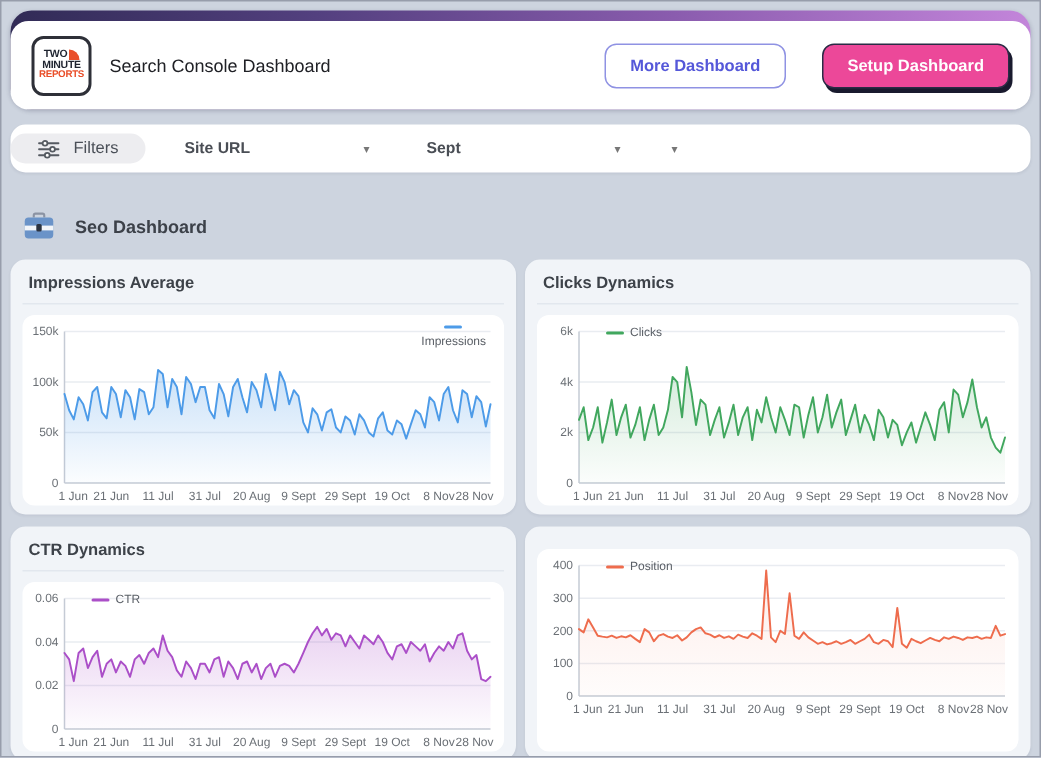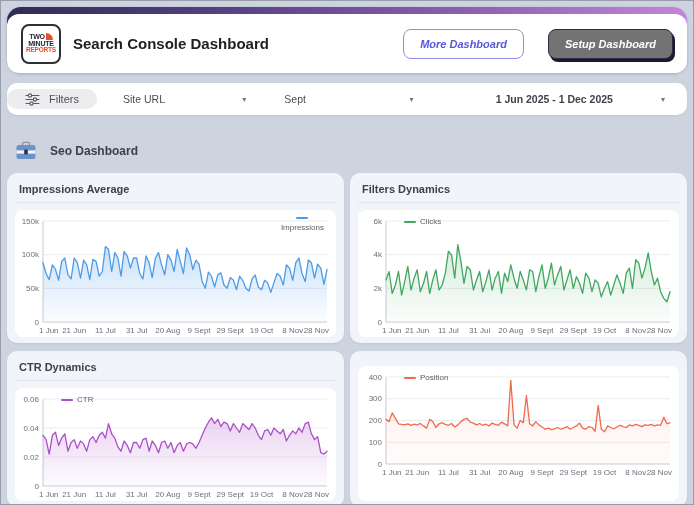--- a/index.html
+++ b/index.html
@@ -20,38 +20,38 @@
   }
   .logo{
     width:40px;height:40px;border:2px solid #2e3038;border-radius:8px;background:#fff;
     display:flex;flex-direction:column;justify-content:center;align-items:center;line-height:1;
     flex:0 0 auto;
   }
   .logo .l1{display:flex;align-items:flex-start;gap:1px;}
   .logo .t{font-size:7px;font-weight:900;color:#1f2430;letter-spacing:-.2px;}
   .logo .pie{width:7px;height:7px;background:#e94f2a;border-radius:0 8px 0 0;display:inline-block;}
   .logo .t3{font-size:6.5px;font-weight:900;color:#e94f2a;letter-spacing:-.2px;}
-  .page-title{font-size:15px;font-weight:700;color:#202126;flex:1 1 auto;}
-  .btn{font-family:inherit;font-size:11px;font-weight:700;border-radius:8px;padding:8px 16px;cursor:pointer;font-style:italic;}
+  .page-title{font-size:12px;font-weight:400;color:#202126;flex:1 1 auto;}
+  .btn{font-family:inherit;font-size:11px;font-weight:700;border-radius:8px;padding:8px 16px;cursor:pointer;}
   .btn-more{background:#fff;border:1px solid #8f92e3;color:#5558d9;margin-right:12px;}
   .btn-setup{background:#5a5ecf;border:1px solid #2a2b45;color:#fff;box-shadow:2px 3px 0 0 #191a2e;}
   
   .filter-bar{
     background:#fff;border-radius:10px;height:32px;display:flex;align-items:center;
     margin-bottom:8px;box-shadow:0 1px 2px rgba(40,40,70,.08);
   }
   .filters-chip{
     height:20px;background:#ededf0;border-radius:10px;display:flex;align-items:center;gap:9px;
     padding:0 18px;font-size:11px;color:#4a4f57;cursor:pointer;flex:0 0 auto;
   }
   .fgroup{display:flex;align-items:center;justify-content:space-between;height:100%;cursor:pointer;}
   .fg1{flex:1.05;padding:0 12px 0 26px;}
   .fg2{flex:1.1;padding:0 12px 0 26px;}
   .fg3{flex:1.85;padding:0 22px;}
-  .flabel{font-size:10.5px;color:#4a4e55;font-weight:400;}
+  .flabel{font-size:10.5px;color:#4a4e55;font-weight:700;}
   .fg3 .flabel{flex:1;text-align:center;font-weight:600;color:#3f434a;}
   .caret{font-size:8px;color:#777;}
   
   .seo-row{display:flex;align-items:center;gap:13px;height:28px;margin:22px 0 8px 8px;}
   .seo-title{font-size:12px;font-weight:700;color:#3c4149;}
   
   .grid{display:grid;grid-template-columns:1fr 1fr;grid-template-rows:170px 156px;gap:8px 6px;}
   .panel{
     background:#f1f4f8;border-radius:10px;padding:8px 8px 6px;display:flex;flex-direction:column;
     box-shadow:0 1px 2px rgba(40,40,70,.07);
@@ -75,21 +75,21 @@
       <div class="logo">
         <span class="l1">
           <span class="t">TWO</span>
           <span class="pie"></span>
         </span>
         <span class="t">MINUTE</span>
         <span class="t3">REPORTS</span>
       </div>
       <div class="page-title">Search Console Dashboard</div>
       <button class="btn btn-more">More Dashboard</button>
-      <button class="btn btn-setup" style="background: #737373;">Setup Dashboard</button>
+      <button class="btn btn-setup" style="background: #ec4899;">Setup Dashboard</button>
     </div>
   </div>
 
   <div class="filter-bar">
     <div class="filters-chip">
       <svg width="15" height="13" viewBox="0 0 15 13">
         <g stroke="#555a61" stroke-width="1.2" stroke-linecap="round">
           <line x1="1" y1="2.5" x2="14" y2="2.5"></line>
             <circle cx="5" cy="2.5" r="1.6" fill="#fff"></circle>
           <line x1="1" y1="6.5" x2="14" y2="6.5"></line>
@@ -102,21 +102,20 @@
     </div>
     <div class="fgroup fg1">
       <span class="flabel">Site URL</span>
       <span class="caret">▾</span>
     </div>
     <div class="fgroup fg2">
       <span class="flabel">Sept</span>
       <span class="caret">▾</span>
     </div>
     <div class="fgroup fg3">
-      <span class="flabel">1 Jun 2025 - 1 Dec 2025</span>
       <span class="caret">▾</span>
     </div>
   </div>
 
   <div class="seo-row">
     <svg width="22" height="20" viewBox="0 0 22 20">
       <path d="M7.5 4 V2.6 Q7.5 1.4 8.7 1.4 H13.3 Q14.5 1.4 14.5 2.6 V4" fill="none" stroke="#8b93a3" stroke-width="1.4"></path>
       <rect x="1.5" y="4" width="19" height="14" rx="2.5" fill="#6a93c8"></rect>
       <rect x="1.5" y="9.4" width="19" height="3.2" fill="#f2f5f9"></rect>
       <rect x="9.2" y="8.4" width="3.6" height="5" rx="1" fill="#2b3340"></rect>
@@ -161,21 +160,21 @@
               <text class="tick" x="277.7" y="123" text-anchor="middle">8 Nov</text>
               <text class="tick" x="314.0" y="123" text-anchor="end">28 Nov</text>
       <polygon points="28,112 28.0,52.7 31.1,63.5 34.2,69.6 37.4,54.8 40.5,59.5 43.6,70.3 46.7,51.4 49.8,48.0 53.0,64.9 56.1,68.9 59.2,48.0 62.3,52.7 65.5,68.2 68.6,50.1 71.7,54.8 74.8,69.6 77.9,49.4 81.1,51.4 84.2,66.2 87.3,61.5 90.4,36.6 93.5,39.3 96.7,61.5 99.8,42.6 102.9,48.0 106.0,66.2 109.1,41.3 112.3,46.0 115.4,58.1 118.5,48.0 121.6,48.0 124.7,63.5 127.9,68.9 131.0,46.0 134.1,52.7 137.2,67.6 140.4,48.0 143.5,42.6 146.6,54.8 149.7,64.9 152.8,44.7 156.0,50.1 159.1,61.5 162.2,39.3 165.3,51.4 168.4,63.5 171.6,37.9 174.7,44.7 177.8,59.5 180.9,50.1 184.0,54.1 187.2,71.6 190.3,78.3 193.4,62.2 196.5,66.2 199.6,77.0 202.8,64.9 205.9,62.8 209.0,75.0 212.1,78.3 215.3,67.6 218.4,70.3 221.5,79.7 224.6,66.2 227.7,70.3 230.9,78.3 234.0,81.0 237.1,68.9 240.2,64.9 243.3,77.0 246.5,79.7 249.6,70.3 252.7,72.9 255.8,82.4 258.9,72.9 262.1,63.5 265.2,66.2 268.3,75.0 271.4,54.8 274.5,58.1 277.7,70.3 280.8,52.7 283.9,48.0 287.0,63.5 290.2,71.6 293.3,50.1 296.4,52.7 299.5,68.2 302.6,54.1 305.8,58.1 308.9,74.3 312.0,59.5 312,112" fill="url(#grad-impressions)" stroke="none"></polygon>
       <polyline points="28.0,52.7 31.1,63.5 34.2,69.6 37.4,54.8 40.5,59.5 43.6,70.3 46.7,51.4 49.8,48.0 53.0,64.9 56.1,68.9 59.2,48.0 62.3,52.7 65.5,68.2 68.6,50.1 71.7,54.8 74.8,69.6 77.9,49.4 81.1,51.4 84.2,66.2 87.3,61.5 90.4,36.6 93.5,39.3 96.7,61.5 99.8,42.6 102.9,48.0 106.0,66.2 109.1,41.3 112.3,46.0 115.4,58.1 118.5,48.0 121.6,48.0 124.7,63.5 127.9,68.9 131.0,46.0 134.1,52.7 137.2,67.6 140.4,48.0 143.5,42.6 146.6,54.8 149.7,64.9 152.8,44.7 156.0,50.1 159.1,61.5 162.2,39.3 165.3,51.4 168.4,63.5 171.6,37.9 174.7,44.7 177.8,59.5 180.9,50.1 184.0,54.1 187.2,71.6 190.3,78.3 193.4,62.2 196.5,66.2 199.6,77.0 202.8,64.9 205.9,62.8 209.0,75.0 212.1,78.3 215.3,67.6 218.4,70.3 221.5,79.7 224.6,66.2 227.7,70.3 230.9,78.3 234.0,81.0 237.1,68.9 240.2,64.9 243.3,77.0 246.5,79.7 249.6,70.3 252.7,72.9 255.8,82.4 258.9,72.9 262.1,63.5 265.2,66.2 268.3,75.0 271.4,54.8 274.5,58.1 277.7,70.3 280.8,52.7 283.9,48.0 287.0,63.5 290.2,71.6 293.3,50.1 296.4,52.7 299.5,68.2 302.6,54.1 305.8,58.1 308.9,74.3 312.0,59.5" fill="none" stroke="#4d9be8" stroke-width="1.3" stroke-linejoin="round" stroke-linecap="round"></polyline>
     </svg>
           </div>
       </div>
     </div>
 
     <div class="panel">
-      <div class="panel-title">Filters Dynamics</div>
+      <div class="panel-title">Clicks Dynamics</div>
       <div class="chart-card">
         <div class="legend left">
           <span class="swatch" style="background: rgb(65, 167, 94);"></span>
           <span>Clicks</span>
         </div>
         <div class="chart-box">
             <svg width="321" height="127">
       <defs>
         <linearGradient id="grad-clicks" x1="0" y1="0" x2="0" y2="1">
           <stop offset="0" stop-color="#41a75e" stop-opacity="0.22"></stop>

